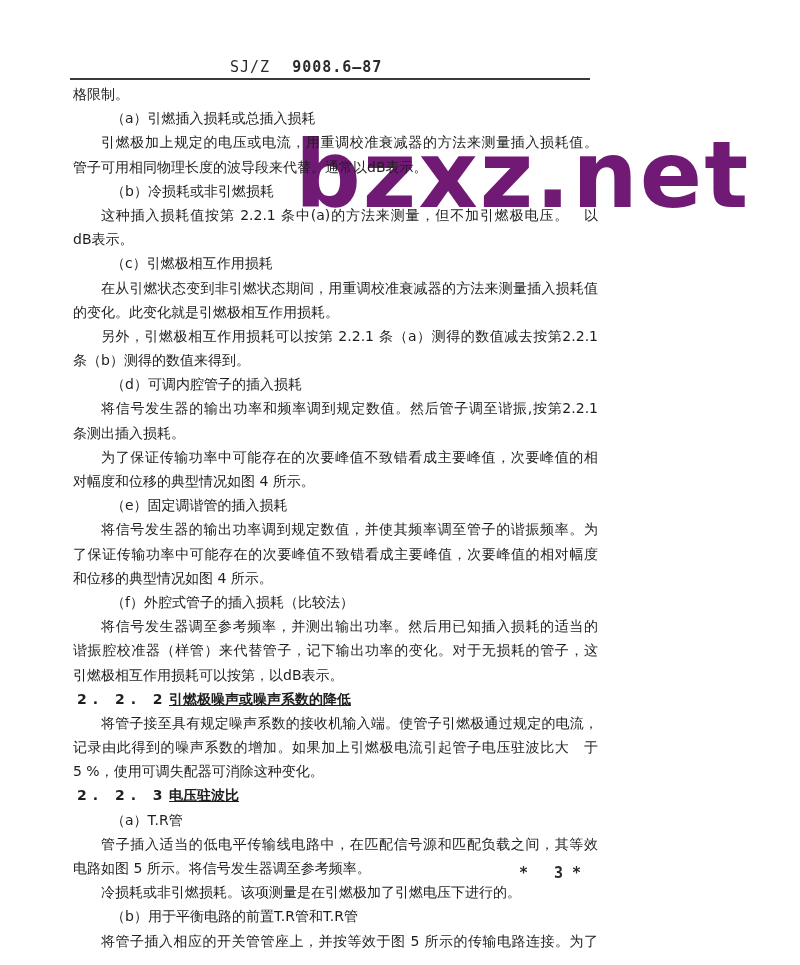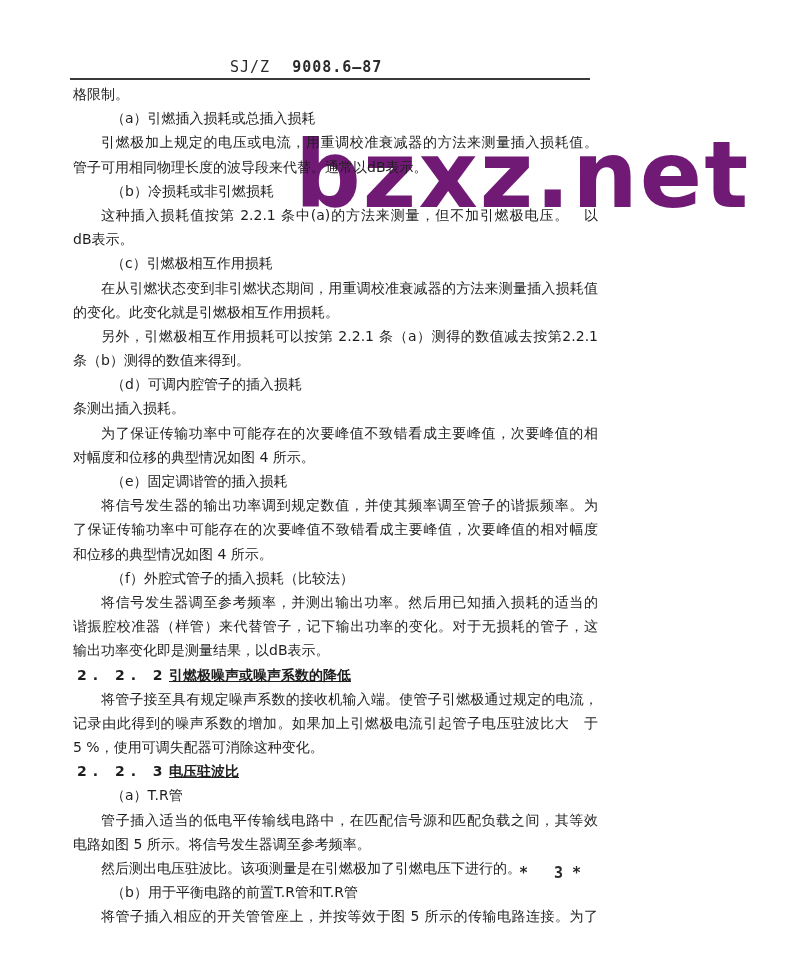--- a/index.html
+++ b/index.html
@@ -116,40 +116,41 @@
       <div class="line">管子可用相同物理长度的波导段来代替。通常以dB表示。</div>
       <div class="line indent-sub">（b）冷损耗或非引燃损耗</div>
       <div class="line indent justify">这种插入损耗值按第 2.2.1 条中(a)的方法来测量，但不加引燃极电压。　以</div>
       <div class="line">dB表示。</div>
       <div class="line indent-sub">（c）引燃极相互作用损耗</div>
       <div class="line indent justify">在从引燃状态变到非引燃状态期间，用重调校准衰减器的方法来测量插入损耗值</div>
       <div class="line">的变化。此变化就是引燃极相互作用损耗。</div>
       <div class="line indent justify">另外，引燃极相互作用损耗可以按第 2.2.1 条（a）测得的数值减去按第2.2.1</div>
       <div class="line">条（b）测得的数值来得到。</div>
       <div class="line indent-sub">（d）可调内腔管子的插入损耗</div>
+      <div class="line indent justify">将信号发生器的输出功率和频率调到规定数值。然后管子调至谐振,按第2.2.1</div>
       <div class="line">条测出插入损耗。</div>
       <div class="line indent justify">为了保证传输功率中可能存在的次要峰值不致错看成主要峰值，次要峰值的相</div>
       <div class="line">对幅度和位移的典型情况如图 4 所示。</div>
       <div class="line indent-sub">（e）固定调谐管的插入损耗</div>
       <div class="line indent justify">将信号发生器的输出功率调到规定数值，并使其频率调至管子的谐振频率。为</div>
       <div class="line justify">了保证传输功率中可能存在的次要峰值不致错看成主要峰值，次要峰值的相对幅度</div>
       <div class="line">和位移的典型情况如图 4 所示。</div>
       <div class="line indent-sub">（f）外腔式管子的插入损耗（比较法）</div>
       <div class="line indent justify">将信号发生器调至参考频率，并测出输出功率。然后用已知插入损耗的适当的</div>
       <div class="line justify">谐振腔校准器（样管）来代替管子，记下输出功率的变化。对于无损耗的管子，这</div>
-      <div class="line">输出功率变化即是测量结果，以dB表示。</div>
+      <div class="line">引燃极相互作用损耗可以按第，以dB表示。</div>
       <div class="line section"><span class="sec-num">2. 2. 2</span><span>引燃极噪声或噪声系数的降低</span></div>
       <div class="line indent justify">将管子接至具有规定噪声系数的接收机输入端。使管子引燃极通过规定的电流，</div>
       <div class="line justify">记录由此得到的噪声系数的增加。如果加上引燃极电流引起管子电压驻波比大　于</div>
       <div class="line">5 %，使用可调失配器可消除这种变化。</div>
       <div class="line section"><span class="sec-num">2. 2. 3</span><span>电压驻波比</span></div>
       <div class="line indent-sub">（a）T.R管</div>
       <div class="line indent justify">管子插入适当的低电平传输线电路中，在匹配信号源和匹配负载之间，其等效</div>
       <div class="line">电路如图 5 所示。将信号发生器调至参考频率。</div>
-      <div class="line indent">然后测出电压驻波比。该项测量是在引燃极加了引燃电压下进行的。</div>
+      <div class="line indent">冷损耗或非引燃损耗。该项测量是在引燃极加了引燃电压下进行的。</div>
       <div class="line indent-sub">（b）用于平衡电路的前置T.R管和T.R管</div>
       <div class="line indent justify">将管子插入相应的开关管管座上，并按等效于图 5 所示的传输电路连接。为了</div>
     </div>
 
   <div class="footer">
     <span>*</span><span class="gap"></span><span>3</span>&nbsp;<span>*</span>
   </div>
 
 </div>
 

